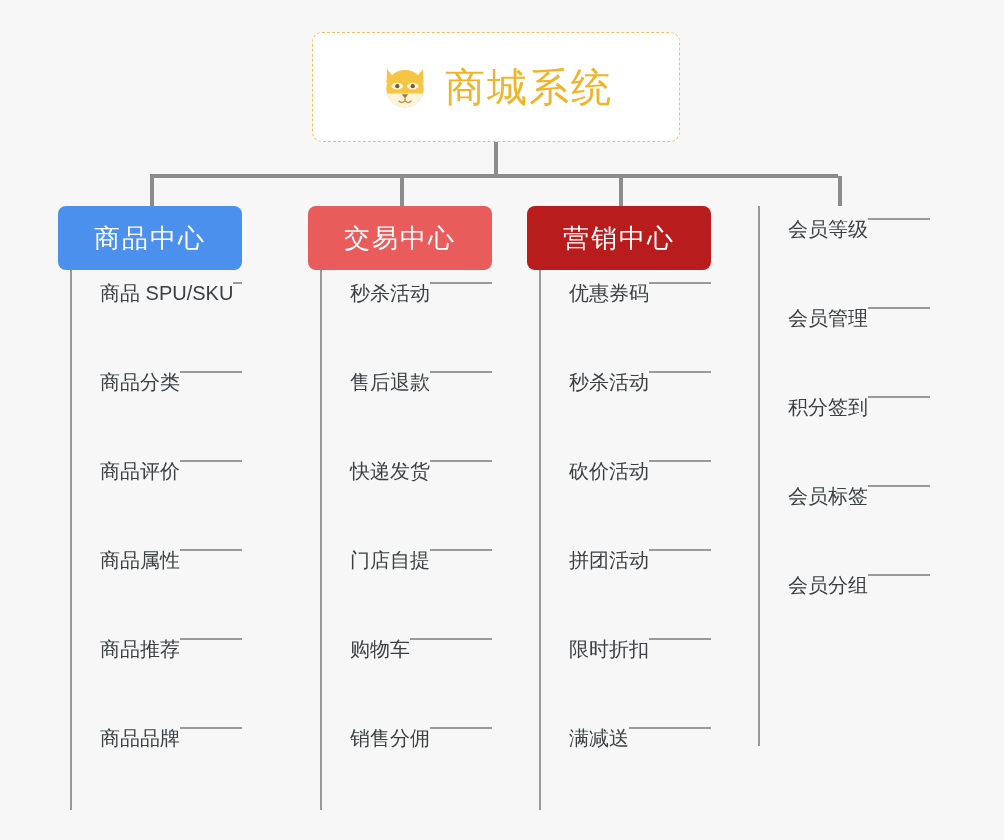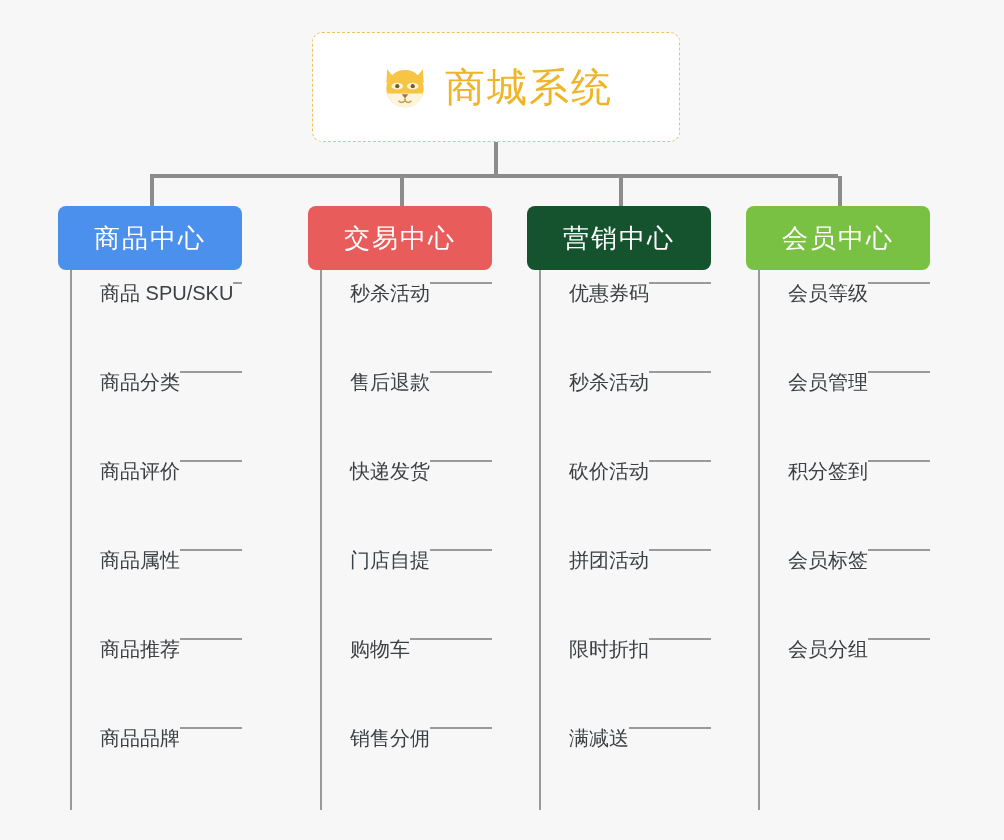--- a/index.html
+++ b/index.html
@@ -205,21 +205,21 @@
         <div class="leaf-rule narrow"></div>
       </div>
       <div class="leaf">
         <div class="leaf-label">销售分佣</div>
         <div class="leaf-rule"></div>
       </div>
     </div>
   </div>
 
   <div class="branch" style="left:527px">
-    <div class="branch-header" style="background:#14532d">
+    <div class="branch-header" style="background:#b91c1c">
       <span>营销中心</span>
     </div>
     <div class="leaf-list">
       <div class="leaf-spine" style="height:540px"></div>
       <div class="leaf">
         <div class="leaf-label">优惠券码</div>
         <div class="leaf-rule"></div>
       </div>
       <div class="leaf">
         <div class="leaf-label">秒杀活动</div>
@@ -238,23 +238,20 @@
         <div class="leaf-rule"></div>
       </div>
       <div class="leaf">
         <div class="leaf-label">满减送</div>
         <div class="leaf-rule narrow"></div>
       </div>
     </div>
   </div>
 
   <div class="branch" style="left:746px">
-    <div class="branch-header" style="background:#79c143">
-      <span>会员中心</span>
-    </div>
     <div class="leaf-list">
       <div class="leaf-spine" style="height:540px"></div>
       <div class="leaf">
         <div class="leaf-label">会员等级</div>
         <div class="leaf-rule"></div>
       </div>
       <div class="leaf">
         <div class="leaf-label">会员管理</div>
         <div class="leaf-rule"></div>
       </div>

